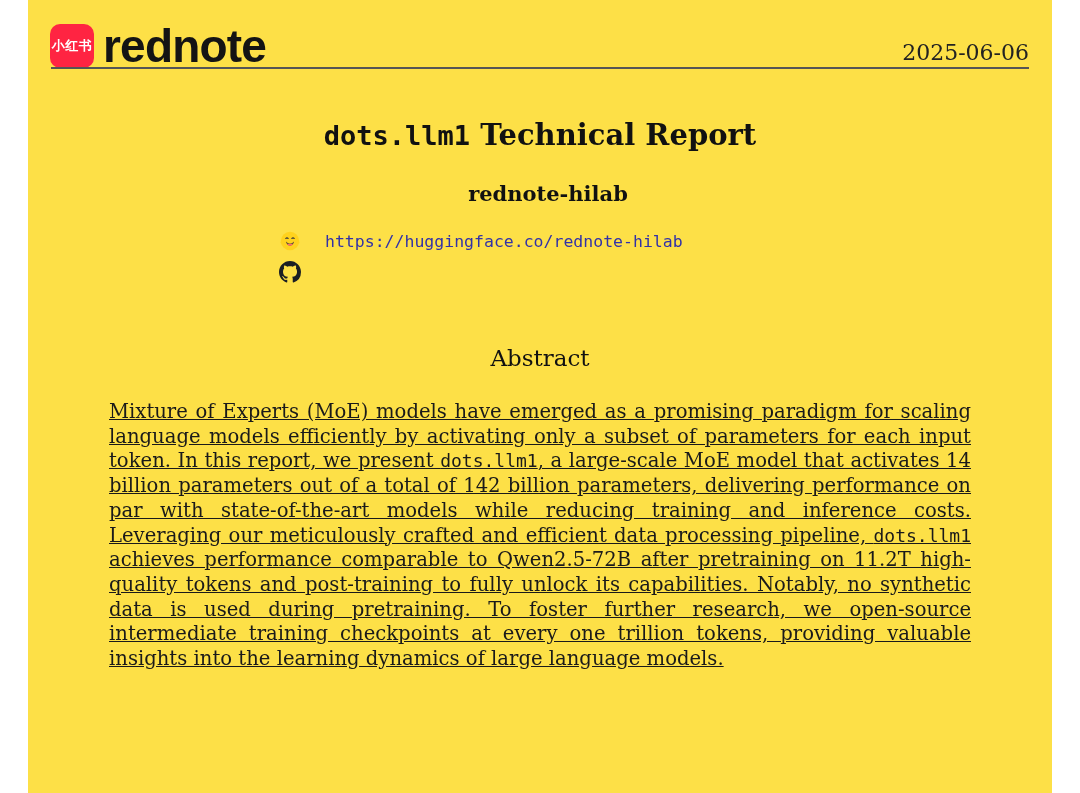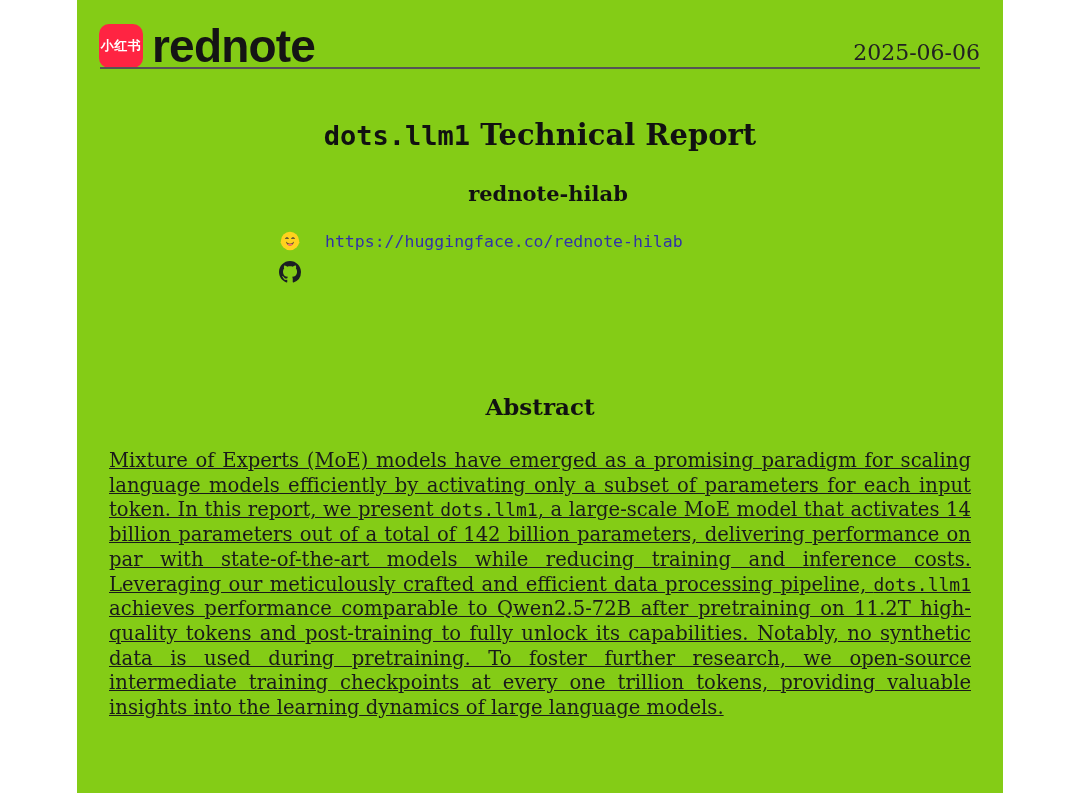--- a/index.html
+++ b/index.html
@@ -1,21 +1,21 @@
 <!DOCTYPE html>
 <html><head>
 <meta charset="utf-8">
 <style>
   * { margin: 0; padding: 0; box-sizing: border-box; }
   html, body { background: #ffffff; }
   .page {
     position: relative;
-    width: 926px;
+    width: 1024px;
     height: 793px;
-    background: #84cc16;
+    background: #fde047;
     font-family: "DejaVu Serif", serif;
     color: #1a1a1a;
     overflow: hidden;
     margin: 0 auto;
   }
 
   
   .header {
     position: relative;
     height: 69px;
@@ -110,24 +110,24 @@
   .link-url {
     font-family: "DejaVu Sans Mono", monospace;
     font-size: 16.5px;
     color: #3232a8;
     text-decoration: none;
     white-space: nowrap;
   }
 
   
   .abstract-heading {
-    margin-top: 108px;
+    margin-top: 60px;
     text-align: center;
     font-size: 23px;
-    font-weight: 700;
+    font-weight: 400;
     color: #111111;
   }
   .abstract-body {
     width: 862px;
     margin: 29px auto 0 auto;
     font-size: 19.6px;
     line-height: 24.7px;
     text-align: justify;
     color: #1a1a1a;
     text-decoration: underline;

